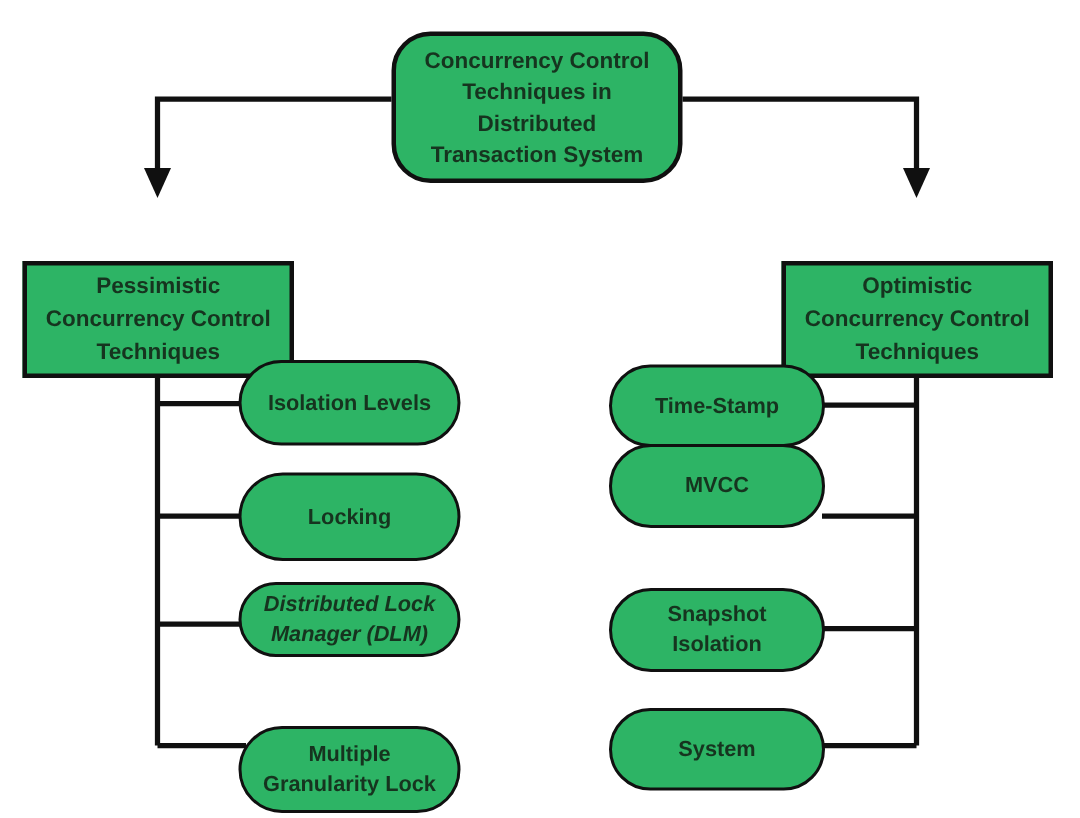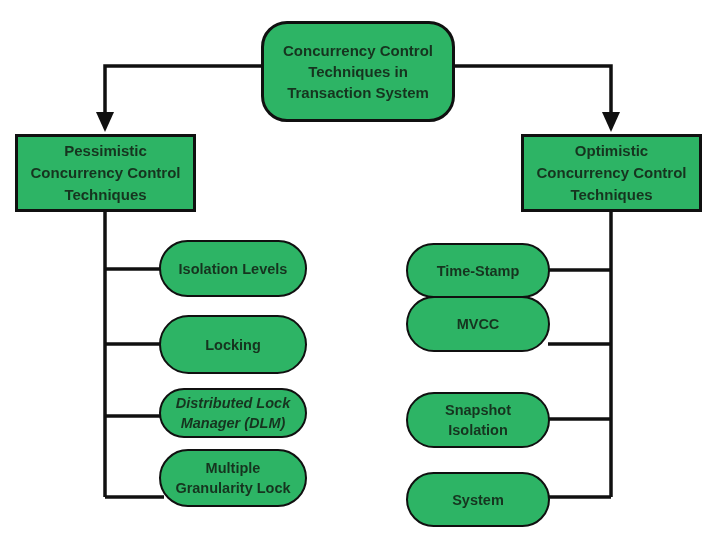--- a/index.html
+++ b/index.html
@@ -49,35 +49,36 @@
     width: 194px; height: 101px;
     border-radius: 26px;
     font-size: 15px;
     line-height: 21px;
   }
   .node-branch {
     width: 181px; height: 78px;
     border-radius: 0;
     font-size: 15px;
     line-height: 22px;
+    margin-top: 40px;
   }
   .node-branch.pessimistic { left: 15px;  top: 134px; }
   .node-branch.optimistic  { left: 521px; top: 134px; }
   .pill {
     font-size: 14.5px;
     line-height: 20px;
     border-radius: 30px;
     border-width: 2.5px;
   }
   
   .pill.l { left: 159px; width: 148px; }
   .pill.l0 { top: 240px; height: 57px; }
   .pill.l1 { top: 315px; height: 59px; }
   .pill.l2 { top: 388px; height: 50px; font-style: italic; }
-  .pill.l3 { top: 449px; height: 58px; }
+  .pill.l3 { top: 484px; height: 58px; }
   
   .pill.r { left: 406px; width: 144px; }
   .pill.r0 { top: 243px; height: 55px; }
   .pill.r1 { top: 296px; height: 56px; }
   .pill.r2 { top: 392px; height: 56px; }
   .pill.r3 { top: 472px; height: 55px; }
 </style>
 </head>
 <body style="--node-fill: #2db465; --node-border: #101010; --text-color: #16341f; --connector: #101010; --background: #ffffff;">
 
@@ -101,20 +102,21 @@
     <path class="cline" d="M 548 270 H 611"></path>
     <path class="cline" d="M 548 344 H 611"></path>
     <path class="cline" d="M 548 419 H 611"></path>
     <path class="cline" d="M 546 497 H 611"></path>
   </svg>
 
   <div class="node node-root">
     <div class="node-text">
         <div>Concurrency Control</div>
         <div>Techniques in</div>
+        <div>Distributed</div>
         <div>Transaction System</div>
       </div>
   </div>
 
   <div class="node node-branch pessimistic">
     <div class="node-text">
         <div>Pessimistic</div>
         <div>Concurrency Control</div>
         <div>Techniques</div>
       </div>

